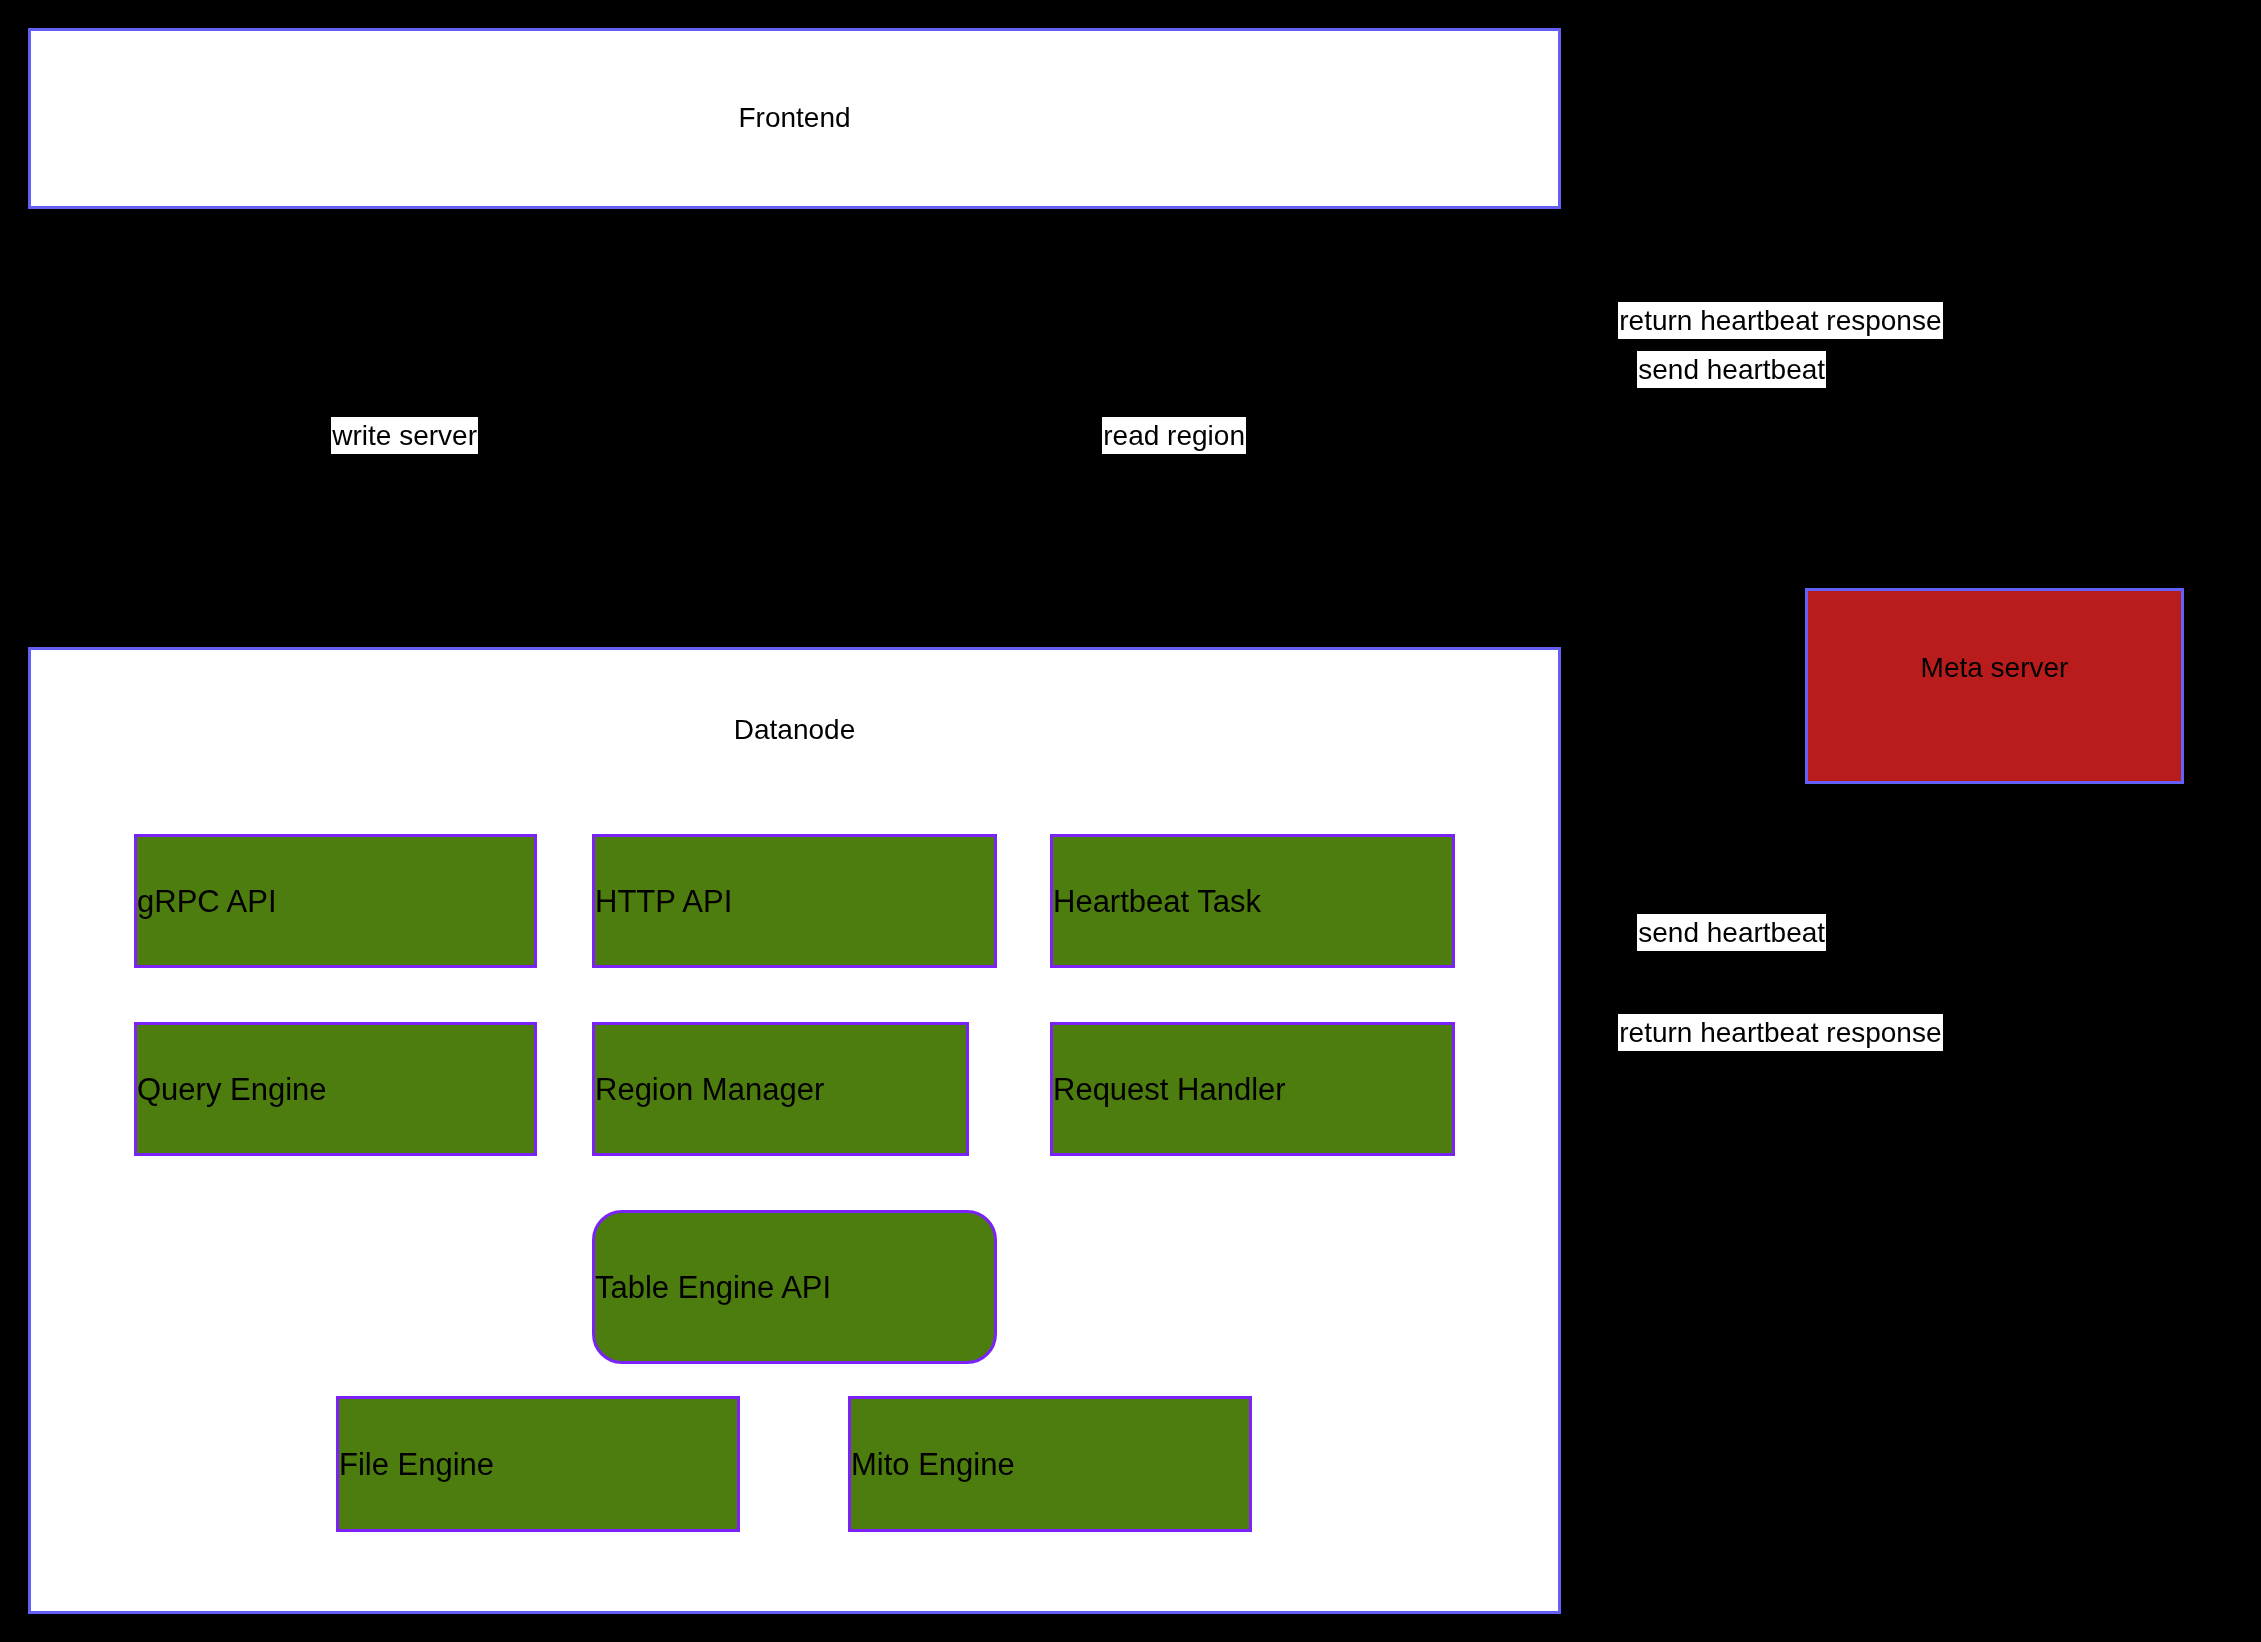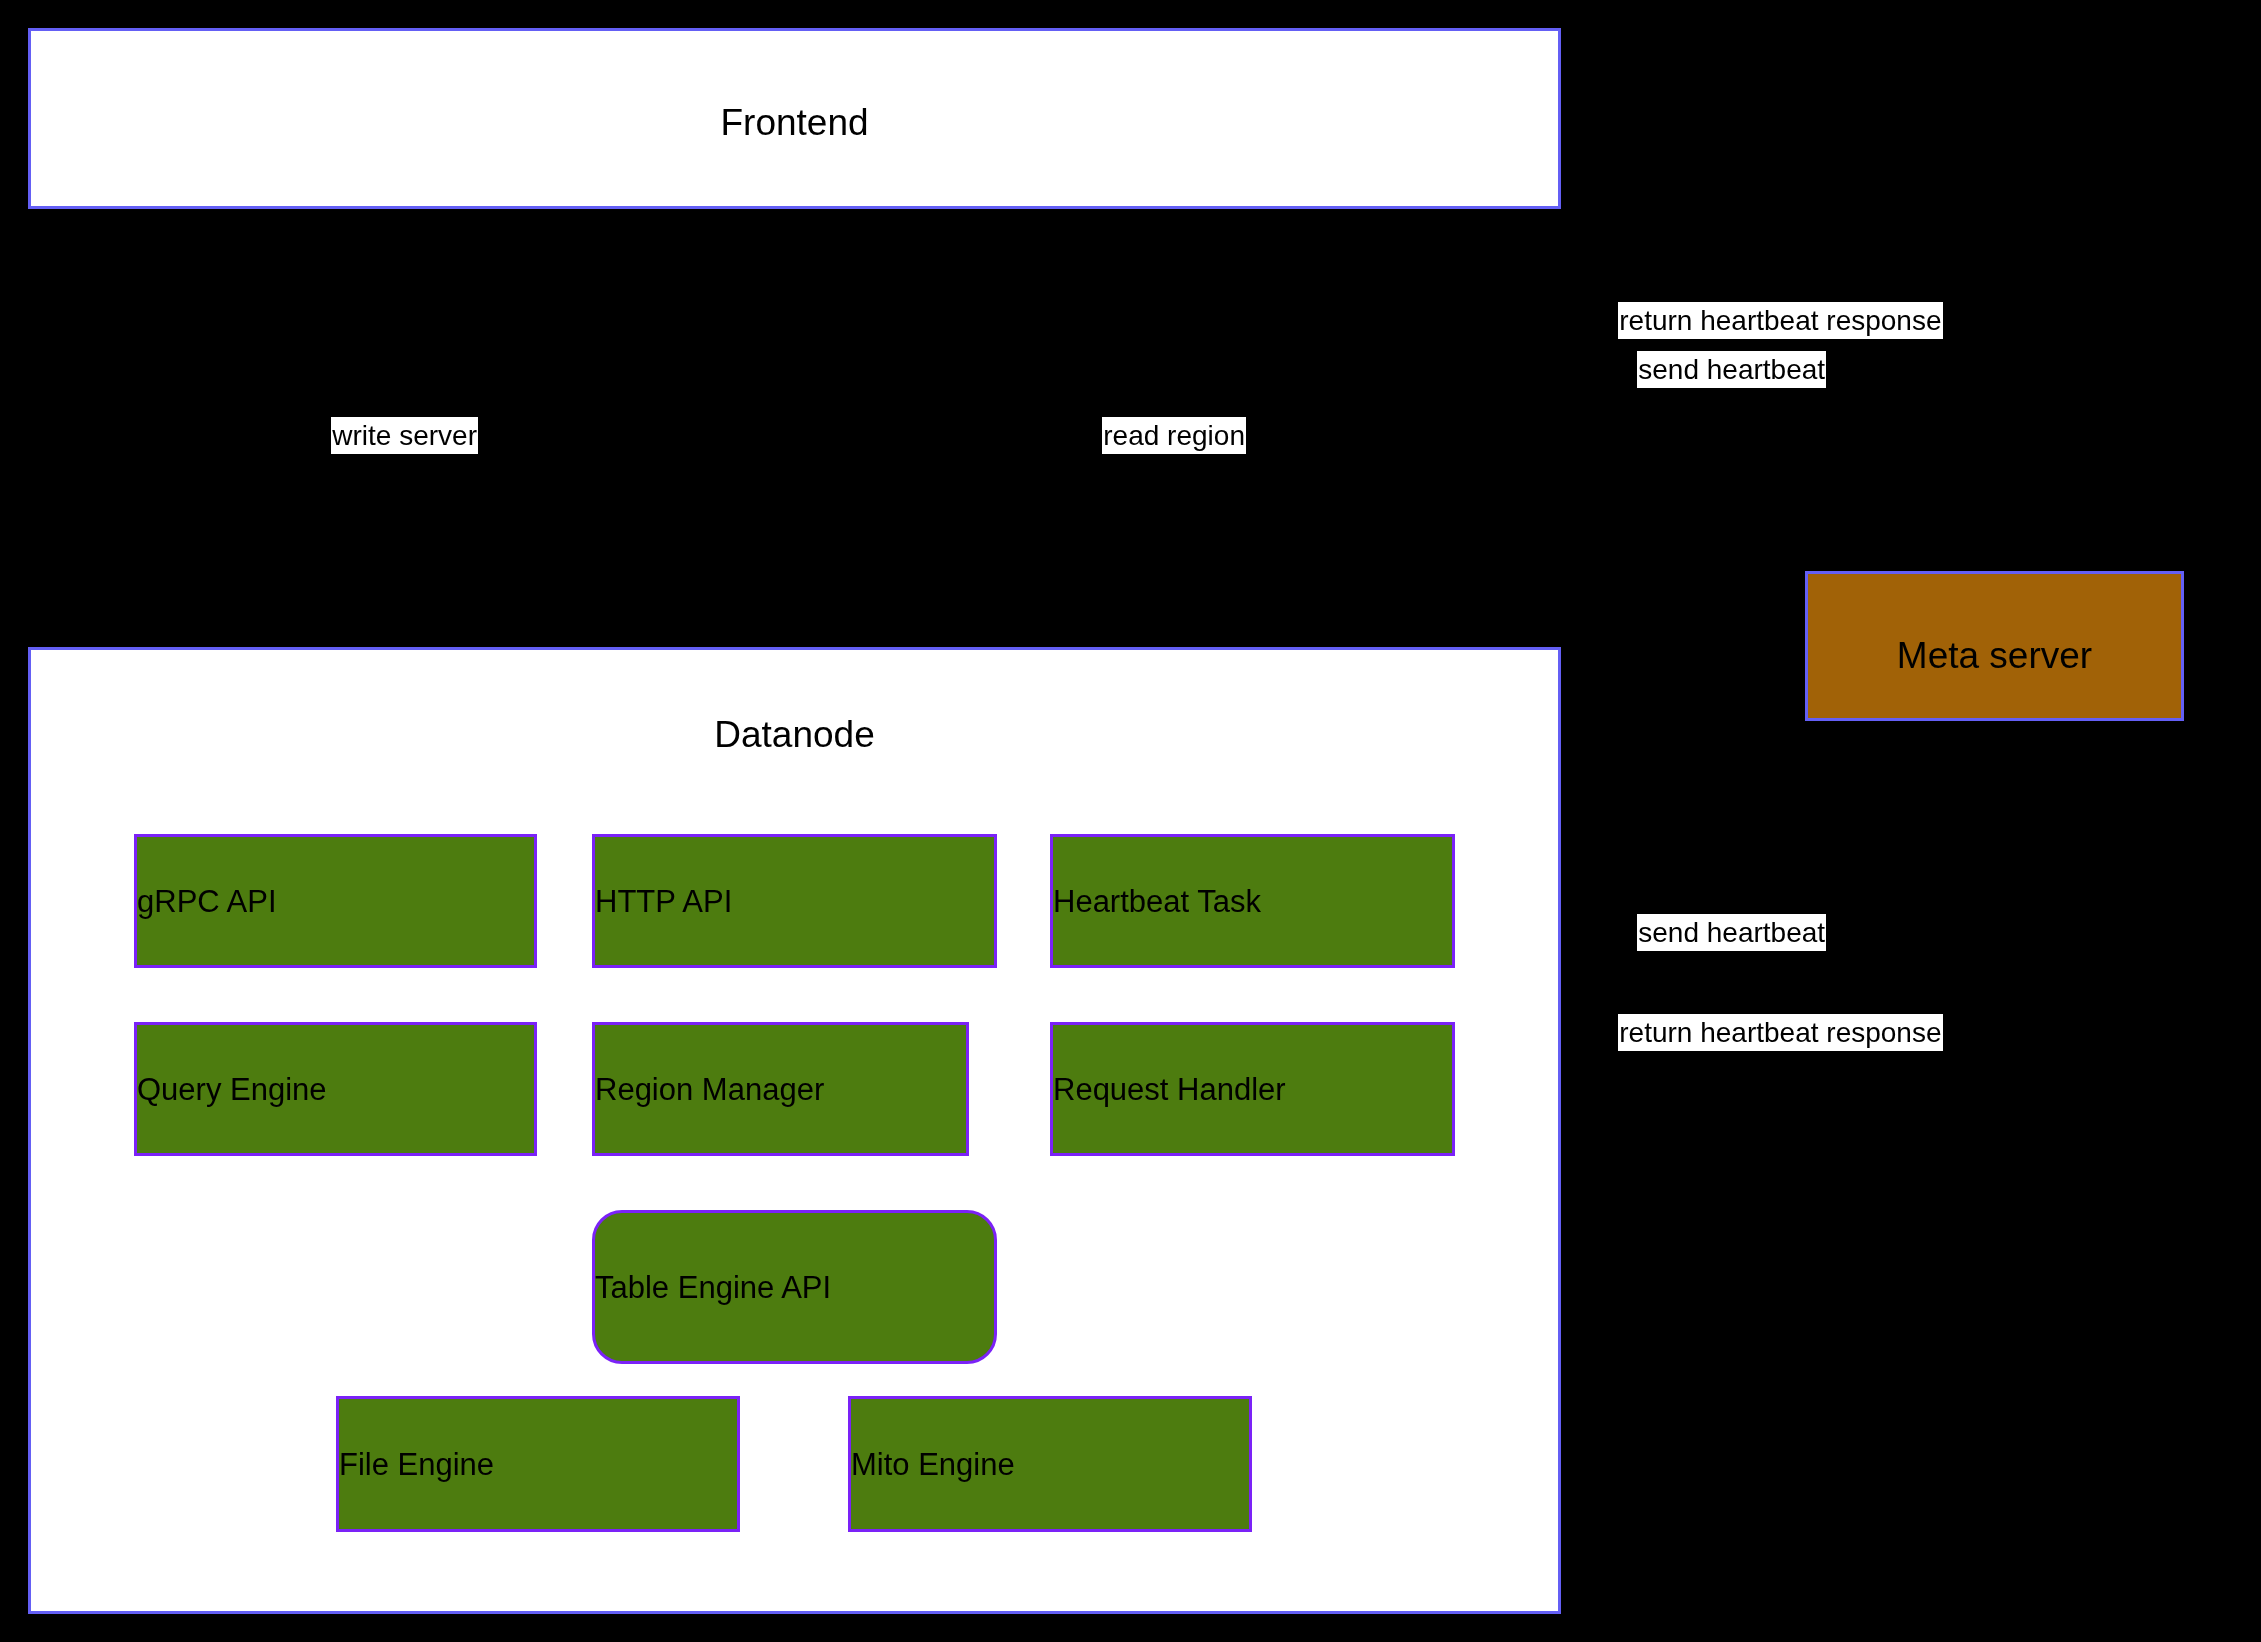--- a/index.html
+++ b/index.html
@@ -22,21 +22,21 @@
     background: #ffffff;
     border: 3.4px solid #645FF5;
     box-sizing: border-box;
   }
   .node-title {
     position: absolute;
     left: 0;
     width: 100%;
     text-align: center;
     color: #000000;
-    font-size: 37px;
+    font-size: 28px;
     line-height: 1;
     white-space: nowrap;
   }
 
   
   .comp-box {
     position: absolute;
     background: #4d7c0f;
     border: 3.4px solid #7B22F7;
     box-sizing: border-box;
@@ -92,21 +92,21 @@
       <path d="M2890,846 L2326,286"></path>
       <path d="M2322,1610 L2960,1094"></path>
       <path d="M2890,1094 L2326,1900"></path>
     </g>
   </svg>
 
   <div class="node-box" id="frontend-node" style="left: 28px; top: 28px; width: 1533px; height: 181px; border-color: rgb(100, 95, 245); background: rgb(255, 255, 255);">
     <div class="node-title" style="top: 73px;">Frontend</div>
   </div>
 
-  <div class="node-box" id="meta-server-node" style="left: 1805px; top: 571px; width: 379px; height: 150px; border-color: rgb(100, 95, 245); background: #a16207;">
+  <div class="node-box" id="meta-server-node" style="left: 1805px; top: 588px; width: 379px; height: 196px; border-color: rgb(100, 95, 245); background: #b91c1c;">
     <div class="node-title" style="top: 63px;">Meta server</div>
   </div>
 
   <div class="node-box" id="datanode-node" style="left: 28px; top: 647px; width: 1533px; height: 967px; border-color: rgb(100, 95, 245); background: rgb(255, 255, 255);">
     <div class="node-title" style="top: 66px;">Datanode</div>
   </div>
 
   <div id="components-layer">
       <div class="comp-box" style="left: 134px; top: 834px; width: 403px; height: 134px; border-color: rgb(123, 34, 247);">
         <span class="comp-label">gRPC API</span>

